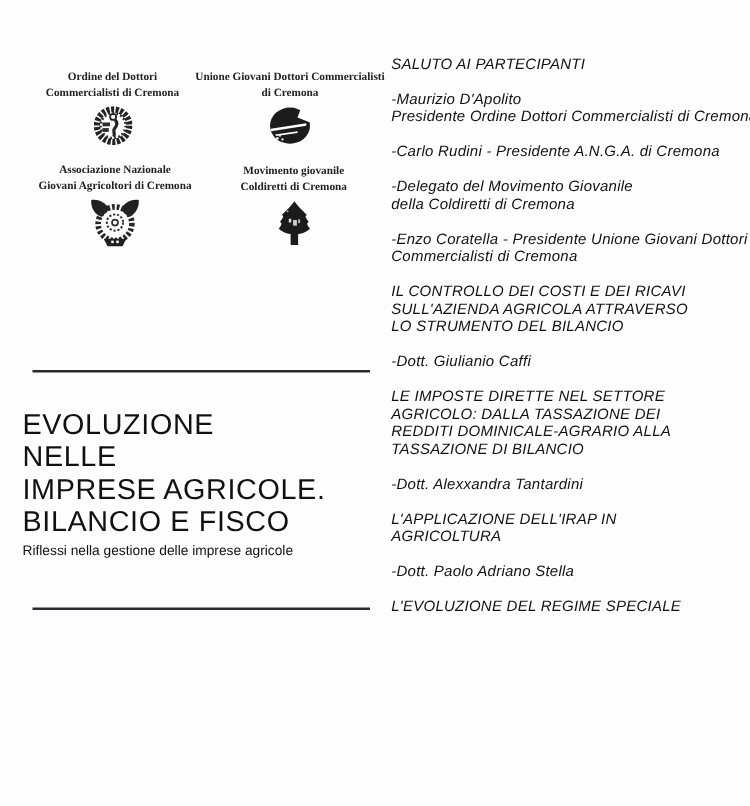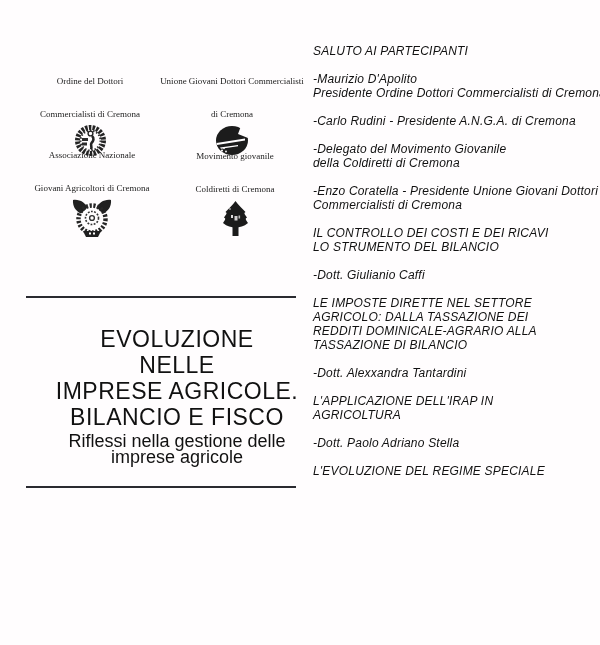--- a/index.html
+++ b/index.html
@@ -10,49 +10,48 @@
     background:#fffdfe;
     color:#1a1a1a;
     font-family:"Liberation Sans", sans-serif;
     overflow:hidden;
   }
 
   
   .logo-cell { position:absolute; text-align:center; }
   .logo-cell .caption {
     font-family:"Liberation Serif", serif;
-    font-weight:normal;
+    font-weight:bold;
     font-size:9px;
     line-height:12.5px;
     color:#222;
     white-space:nowrap;
-    margin-top:20px;
   }
   .logo-cell .glyph { margin-top:5px; display:inline-block; }
   .cell-1 { left:14px;  top:55px;  width:152px; }
   .cell-2 { left:150px; top:55px;  width:164px; }
   .cell-3 { left:16px;  top:129px; width:152px; }
   .cell-4 { left:163px; top:130px; width:144px; }
 
   
   .rule { position:absolute; left:26px; width:270px; border-top:2px solid #2a2a30; }
   .rule-top { top:296px; }
   .rule-bottom { top:486px; }
 
   
   .title-block {
-    position:absolute; left:41px; top:326px; width:272px;
-    text-align:center;
+    position:absolute; left:18px; top:326px; width:272px;
+    text-align:left;
   }
   .title-line {
     font-size:23px; line-height:26px; color:#111;
     letter-spacing:0.5px;
   }
   .subtitle-line {
-    font-size:18px; line-height:16px; color:#111;
+    font-size:11px; line-height:16px; color:#111;
     margin-top:0px;
   }
   .subtitle-wrap { margin-top:3px; }
 
   
   .program {
     position:absolute; left:313px; top:44px; width:287px;
     font-size:12px; line-height:14px; color:#111;font-style:italic;
   }
   .prog-block { margin-bottom:14px; }
@@ -160,20 +159,21 @@
     </div>
 
 
     <div class="prog-block">
       <div class="prog-line">-Enzo Coratella - Presidente Unione Giovani Dottori</div>
       <div class="prog-line">Commercialisti di Cremona</div>
     </div>
 
     <div class="prog-block">
       <div class="prog-line">IL CONTROLLO DEI COSTI E DEI RICAVI</div>
+      <div class="prog-line">SULL'AZIENDA AGRICOLA ATTRAVERSO</div>
       <div class="prog-line">LO STRUMENTO DEL BILANCIO</div>
     </div>
 
     <div class="prog-block">
       <div class="prog-line">-Dott. Giulianio Caffi</div>
     </div>
 
     <div class="prog-block">
       <div class="prog-line">LE IMPOSTE DIRETTE NEL SETTORE</div>
       <div class="prog-line">AGRICOLO: DALLA TASSAZIONE DEI</div>

